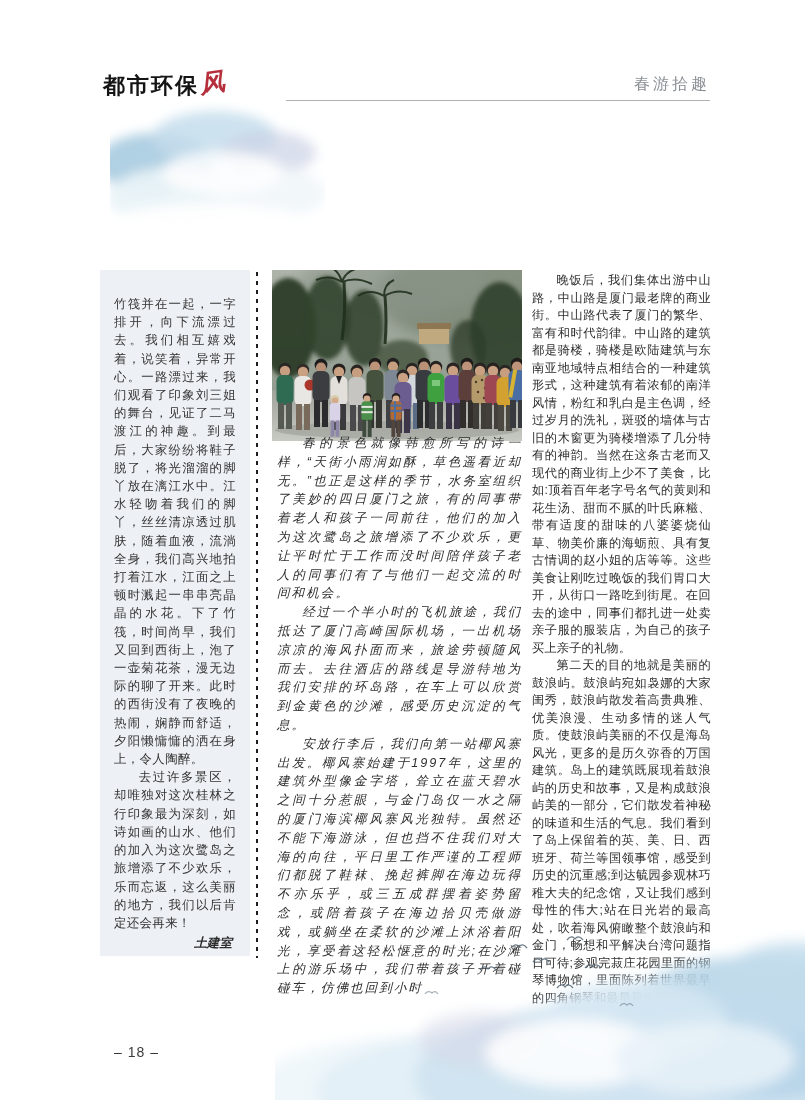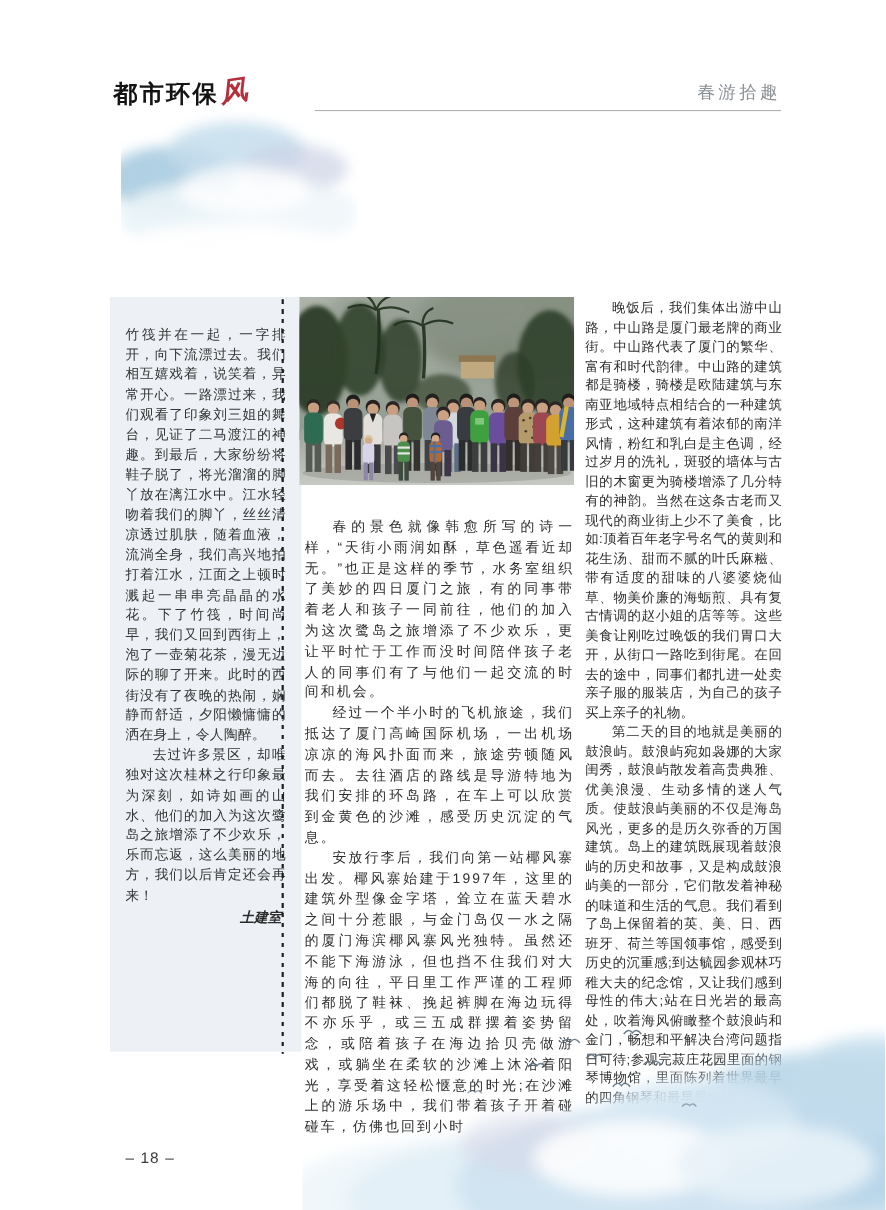--- a/index.html
+++ b/index.html
@@ -14,34 +14,34 @@
   .section-label{position:absolute;right:95px;top:74px;font-size:16px;color:#8b9095;
         letter-spacing:3px;}
   .header-rule{position:absolute;left:286px;top:100px;width:424px;height:1px;background:#adb1b4;}
 
   
   .article-title{position:absolute;left:277px;top:175px;width:433px;text-align:center;
         font-family:"DejaVu Serif","Liberation Serif",serif;font-size:27px;font-weight:bold;
         color:#101010;letter-spacing:5px;}
 
   
-  .left-panel{position:absolute;left:100px;top:270px;width:174px;height:686px;
+  .left-panel{position:absolute;left:100px;top:270px;width:150px;height:686px;
         background:#edf1f5;box-sizing:border-box;padding:25px 14px 0 14px;}
   .left-panel p{margin:0;font-size:12.4px;line-height:18.2px;letter-spacing:0.4px;
         text-align:justify;color:#333;}
   .signature{margin-top:2px;font-size:12.6px;line-height:18.2px;font-weight:bold;
         text-align:right;color:#2b2b2b;padding-right:4px;font-style:italic;}
 
   .col-divider{position:absolute;left:256px;top:272px;width:2px;height:686px;
         background:repeating-linear-gradient(to bottom,#1d1d1d 0 4px,transparent 4px 9px);}
 
   .photo{position:absolute;left:272px;top:270px;width:250px;height:171px;overflow:hidden;}
   .photo svg{display:block;}
 
-  .mid-col{position:absolute;left:277px;top:470px;width:245px;}
+  .mid-col{position:absolute;left:277px;top:434px;width:245px;font-style:italic;}
   .mid-col p{margin:0;font-size:12.6px;line-height:18.8px;letter-spacing:2px;
         text-align:justify;color:#2e2e2e;}
 
   .right-col{position:absolute;left:532px;top:272px;width:179px;}
   .right-col p{margin:0;font-size:12.2px;line-height:17.5px;letter-spacing:0.2px;
         text-align:justify;color:#2e2e2e;}
 
   .ind{text-indent:2em;}
   .cont{text-indent:0;}
 

